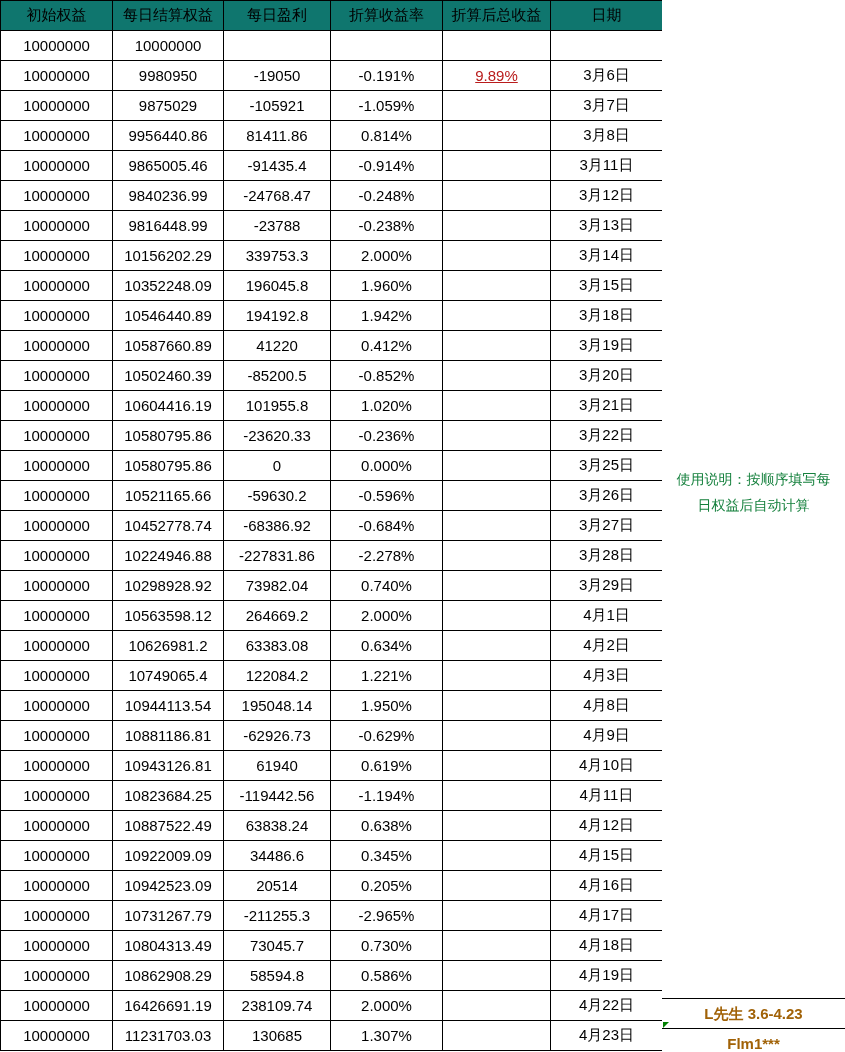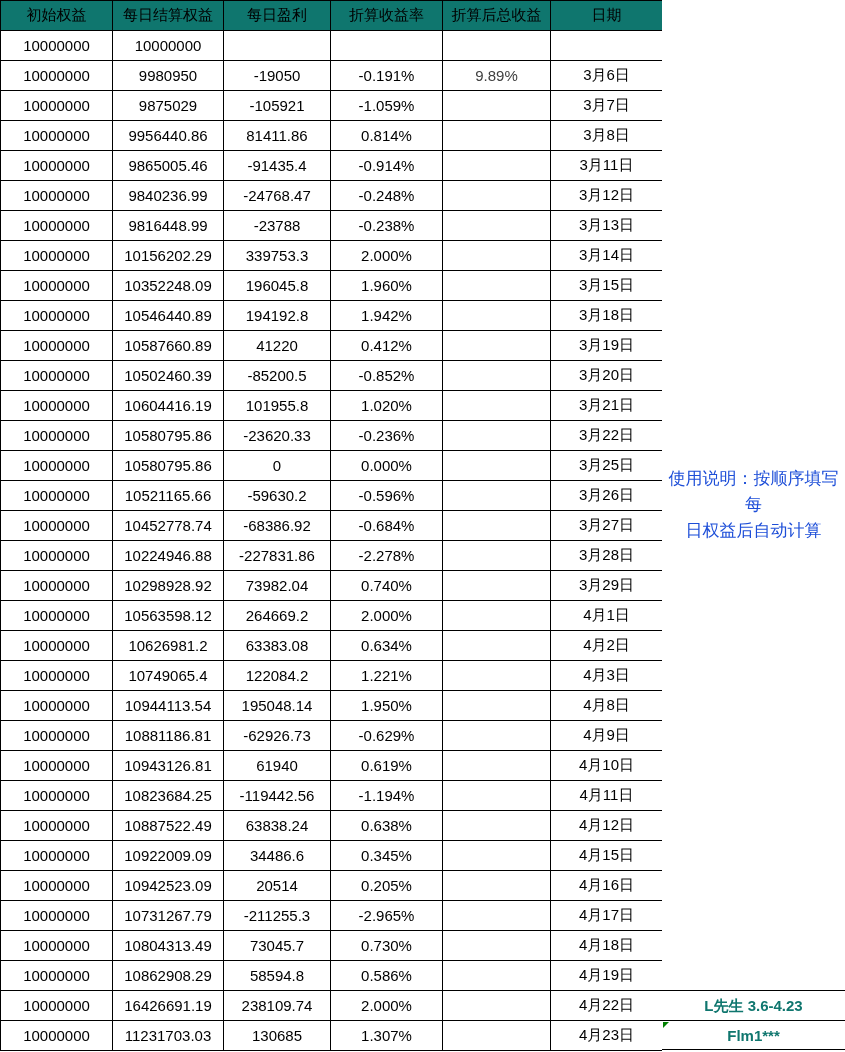--- a/index.html
+++ b/index.html
@@ -29,55 +29,57 @@
     font-size: 15px;
     font-weight: 400;
     white-space: nowrap;
     overflow: hidden;
   }
   table.grid th {
     background: #0f766e;
     font-weight: 400;
   }
   td.total-red {
-    color: #404040;
+    color: #b91c1c;
     font-weight: 700;
     font-size: 20px;
+    text-decoration: underline;
   }
   .margin-area {
     position: absolute;
     left: 662px;
     top: 0;
     width: 183px;
     height: 1052px;
     background: #ffffff;
   }
   .instruction {
     position: absolute;
     left: 0;
     top: 466px;
     width: 183px;
     text-align: center;
-    font-size: 17px;
+    font-size: 14px;
     line-height: 26px;
-    color: #1d4ed8;
+    color: #15803d;
   }
   .note-cell {
     position: absolute;
     left: 0;
     width: 183px;
     height: 30px;
     line-height: 30px;
     text-align: center;
-    color: #0f766e;
+    color: #a16207;
     font-weight: 700;
     font-size: 15px;
     box-sizing: border-box;
     border-top: 1px solid #000000;
     background: #ffffff;
+    margin-top: 8px;
   }
   .note-1 { top: 990px; }
   .note-2 { top: 1020px; border-bottom: 1px solid #000000; }
   .err-tri {
     position: absolute;
     left: 1px;
     top: 1022px;
     width: 0;
     height: 0;
     border-top: 6px solid #008000;

